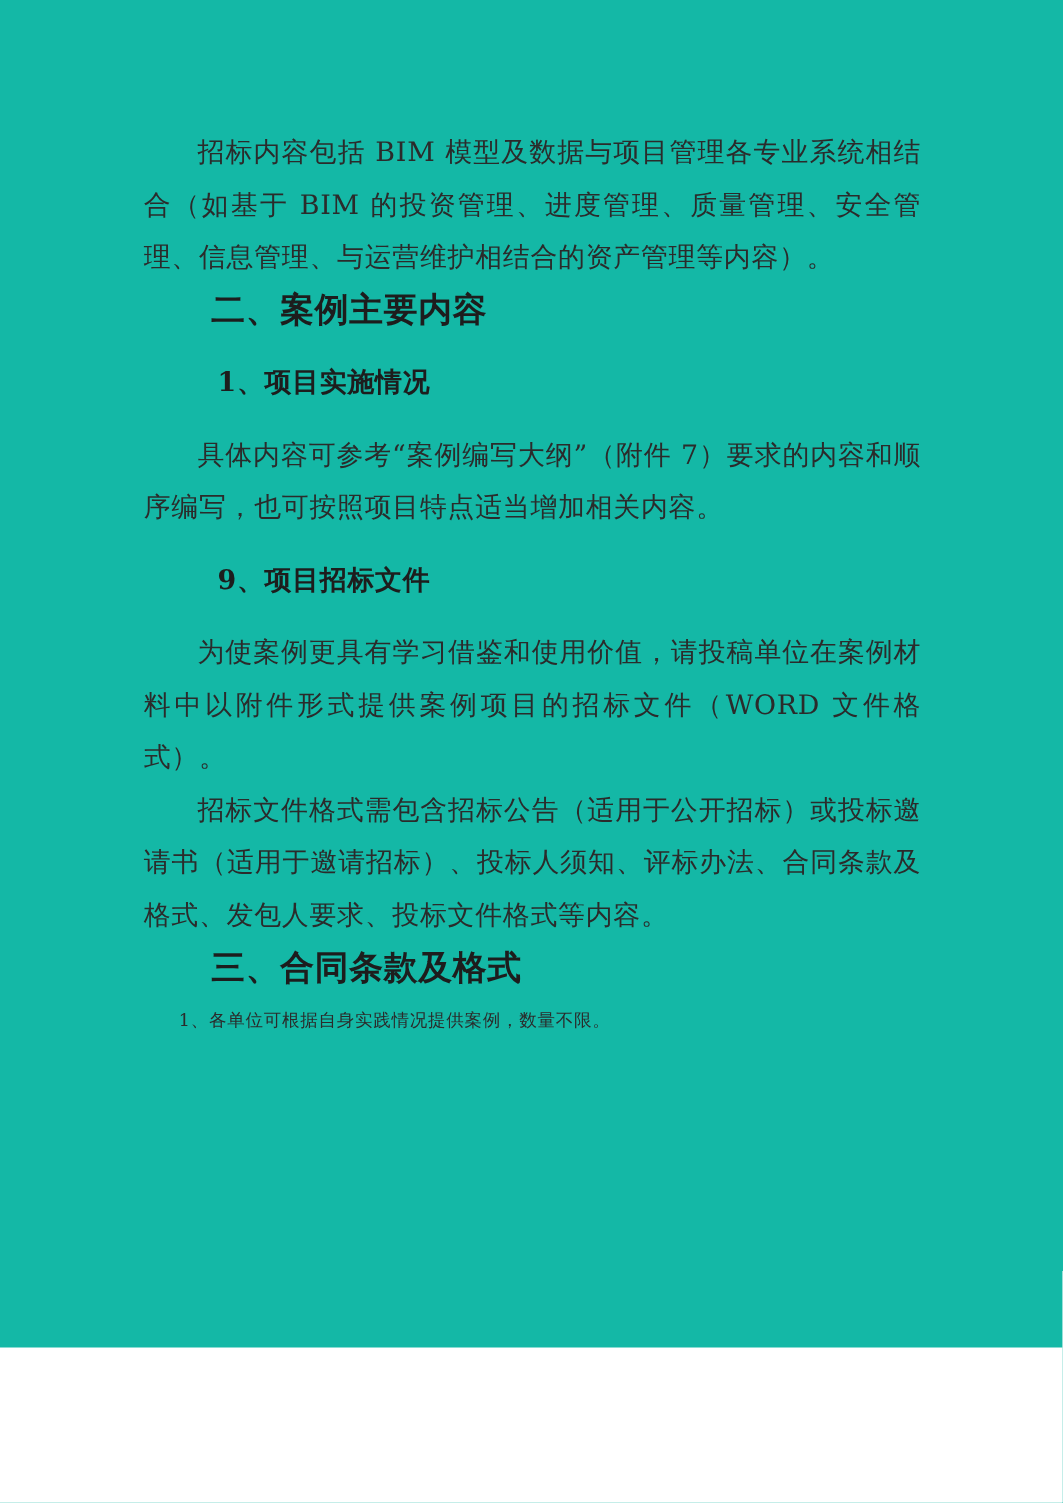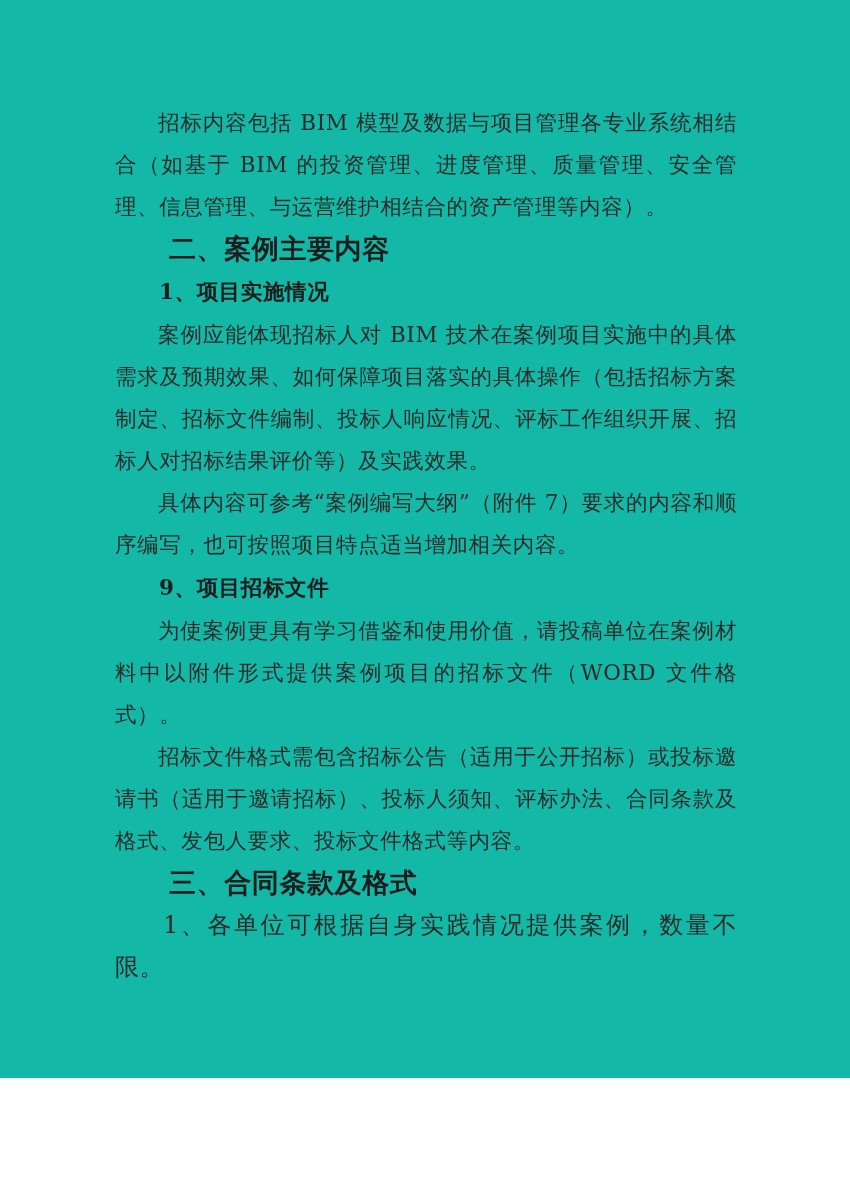--- a/index.html
+++ b/index.html
@@ -54,26 +54,26 @@
     margin: 0;
     color: #1d1d1d;
   }
 
   .subheading {
     font-size: 21.5px;
     line-height: 42px;
     letter-spacing: 0.6px;
     font-weight: bold;
     text-indent: 2em;
-    margin: 1px;
+    margin: 16px;
     color: #1d1d1d;
   }
 
   .listitem {
-    font-size: 24px;
+    font-size: 14px;
     line-height: 42px;
     letter-spacing: 0.6px;
     text-align: justify;
     text-justify: inter-ideograph;
     text-indent: 2em;
     margin: 0;
     word-break: break-all;
     color: #2b2b2b;
   }
 </style>
@@ -82,21 +82,20 @@
 
 <div class="page">
   <div class="content">
 
     <p class="para">招标内容包括 BIM 模型及数据与项目管理各专业系统相结合（如基于 BIM 的投资管理、进度管理、质量管理、安全管理、信息管理、与运营维护相结合的资产管理等内容）。</p>
 
     <h2 class="heading">二、案例主要内容</h2>
 
     <h3 class="subheading">1、项目实施情况</h3>
 
-    <p class="para">案例应能体现招标人对 BIM 技术在案例项目实施中的具体需求及预期效果、如何保障项目落实的具体操作（包括招标方案制定、招标文件编制、投标人响应情况、评标工作组织开展、招标人对招标结果评价等）及实践效果。</p>
 
     <p class="para">具体内容可参考“案例编写大纲”（附件 7）要求的内容和顺序编写，也可按照项目特点适当增加相关内容。</p>
 
     <h3 class="subheading">9、项目招标文件</h3>
 
     <p class="para">为使案例更具有学习借鉴和使用价值，请投稿单位在案例材料中以附件形式提供案例项目的招标文件（WORD 文件格式）。</p>
 
     <p class="para">招标文件格式需包含招标公告（适用于公开招标）或投标邀请书（适用于邀请招标）、投标人须知、评标办法、合同条款及格式、发包人要求、投标文件格式等内容。</p>
 
     <h2 class="heading">三、合同条款及格式</h2>

